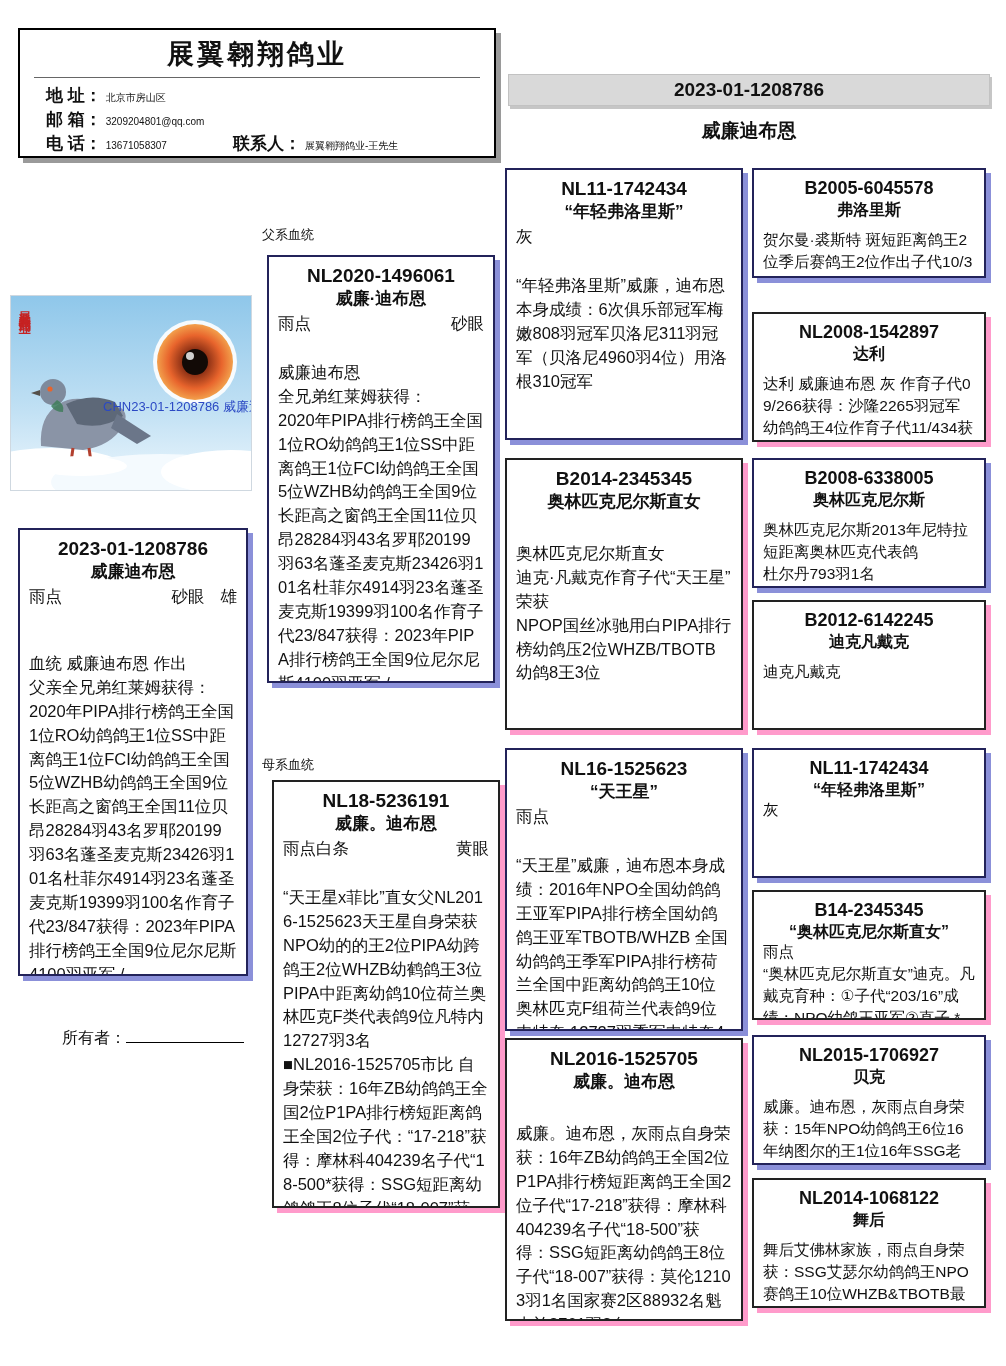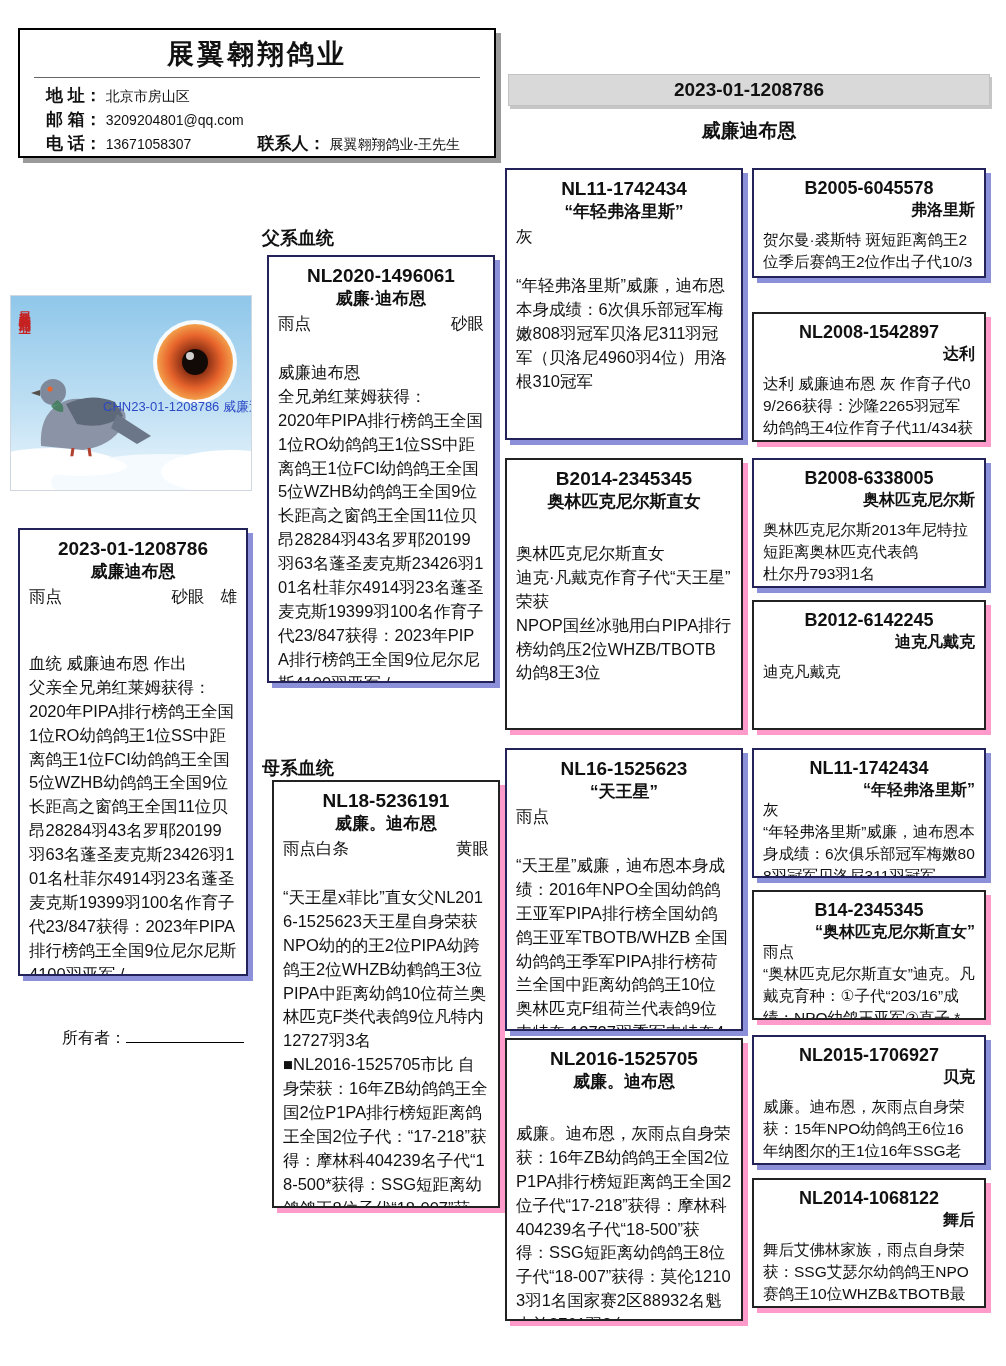--- a/index.html
+++ b/index.html
@@ -6,21 +6,21 @@
   body{width:1006px;height:1366px;position:relative;font-family:"Liberation Sans","DejaVu Sans",sans-serif;color:#111;}
   .abs{position:absolute;}
 
   
   .header-box{left:18px;top:28px;width:478px;height:130px;background:#fff;border:2px solid #000;
     box-shadow:5px 5px 0 #9a9a9a;box-sizing:border-box;}
   .loft-name{text-align:center;font-size:27px;font-weight:bold;letter-spacing:3px;padding-top:6px;}
   .header-divider{border:none;border-top:1px solid #666;margin:5px 14px 6px;}
   .contact-row{display:flex;align-items:baseline;margin:0 0 1px 26px;}
   .c-label{font-weight:bold;font-size:17px;white-space:nowrap;}
-  .c-value{font-size:14px;margin-left:4px;white-space:nowrap;}
+  .c-value{font-size:10px;margin-left:4px;white-space:nowrap;}
   .c-label2{margin-left:66px;}
 
   
   .title-bar{left:508px;top:74px;width:482px;height:32px;background:#d9d9d9;border:1px solid #c2c2c2;
     box-shadow:2px 3px 0 #c6c6c6;display:flex;align-items:center;justify-content:center;
     font-size:19px;font-weight:bold;box-sizing:border-box;}
   .pigeon-heading{left:508px;top:118px;width:482px;text-align:center;font-size:19px;font-weight:bold;}
 
   
   .photo{left:10px;top:295px;width:242px;height:196px;overflow:hidden;border:1px solid #cfd8e0;box-sizing:border-box;}
@@ -36,28 +36,28 @@
   .box.neutral{box-shadow:5px 5px 0 #8b90d9;border-color:#23235a;}
   .box-ring{text-align:center;font-weight:bold;font-size:19px;line-height:1.25;}
   .box-name{text-align:center;font-weight:bold;font-size:17px;line-height:1.3;}
   .trait-row{display:flex;justify-content:space-between;font-size:16.5px;margin-top:3px;}
   .trait-right{display:flex;}
   .trait-sex{margin-left:16px;}
   .box-body{font-size:16.5px;line-height:1.45;word-break:break-all;white-space:pre-line;text-align:left;}
   .large .box-body{margin-top:26px;}
   .subject .box-body{margin-top:44px;}
   .small .box-ring{font-size:18px;}
-  .small .box-name{font-size:16px;text-align:right;}
+  .small .box-name{font-size:16px;}
   .small .box-body{font-size:15.5px;line-height:1.42;margin-top:9px;}
   .small .trait-row{font-size:15.5px;margin-top:0;}
   .small.has-trait .box-body{margin-top:0;}
 
   
   .subject-box{left:18px;top:528px;width:230px;height:448px;}
-  .sect-label{font-size:18px;font-weight:bold;}
+  .sect-label{font-size:13px;font-weight:normal;}
   .sect-sire{left:262px;top:226px;}
   .sect-dam{left:262px;top:756px;}
   .father-box{left:258px;top:255px;width:228px;height:428px;margin-left:9px;}
   .mother-box{left:272px;top:780px;width:228px;height:428px;}
   .gp1{left:505px;top:168px;width:238px;height:272px;}
   .gp2{left:505px;top:458px;width:238px;height:272px;}
   .gp3{left:505px;top:748px;width:238px;height:283px;}
   .gp4{left:505px;top:1038px;width:238px;height:283px;}
   .ggp1{left:752px;top:168px;width:234px;height:110px;}
   .ggp2{left:752px;top:312px;width:234px;height:130px;}
@@ -250,21 +250,20 @@
   <div class="box-name">迪克凡戴克</div>
   <div class="box-body">迪克凡戴克</div>
 </div>
 
 <div class="abs box sire small has-trait ggp5">
   <div class="box-ring">NL11-1742434</div>
   <div class="box-name">“年轻弗洛里斯”</div>
   <div class="trait-row">
     <span>灰</span>
   </div>
-  <div class="box-body">“年轻弗洛里斯”威廉，迪布恩本身成绩：6次俱乐部冠军梅嫩808羽冠军贝洛尼311羽冠军</div>
 </div>
 
 <div class="abs box dam small has-trait ggp6">
   <div class="box-ring">B14-2345345</div>
   <div class="box-name">“奥林匹克尼尔斯直女”</div>
   <div class="trait-row">
     <span>雨点</span>
   </div>
   <div class="box-body">“奥林匹克尼尔斯直女”迪克。凡戴克育种：①子代“203/16”成绩：NPO幼鸽王亚军②直子 *</div>
 </div>

